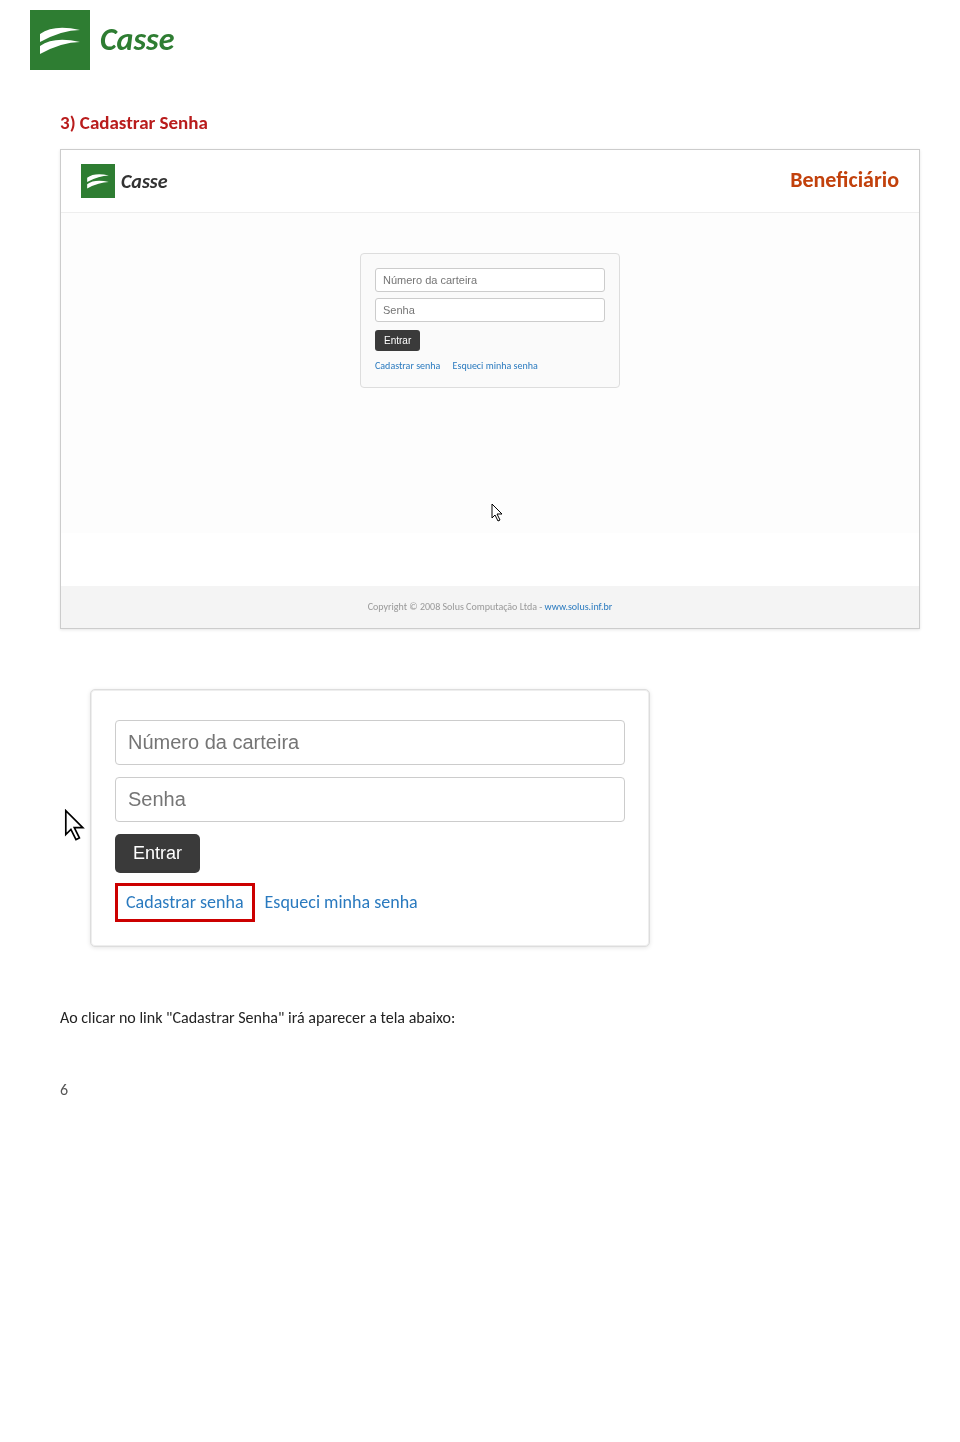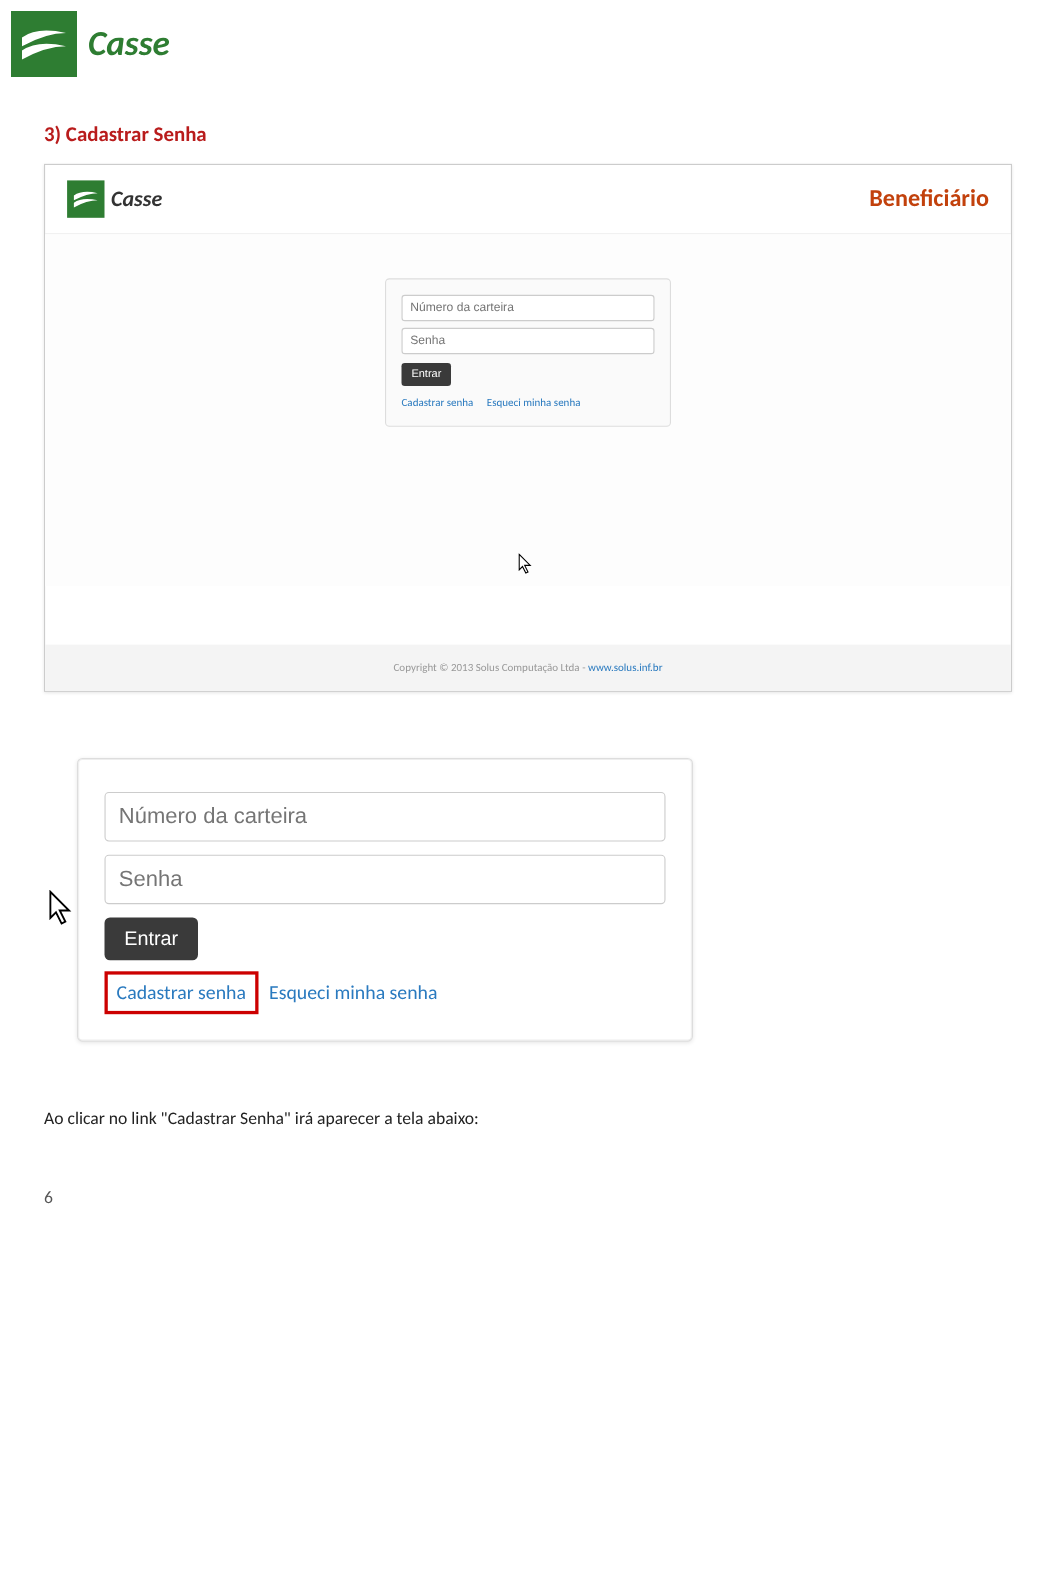--- a/index.html
+++ b/index.html
@@ -6,21 +6,21 @@
   body {
     font-family: Calibri, Arial, sans-serif;
     background: #fff;
     width: 960px;
     margin: 0 auto;
     color: #333;
     font-size: 16px;
     line-height: 1.4;
   }
   .page {
-    padding: 0 40px 40px 40px;
+    padding: 0 40px 40px 60px;
   }
   .doc-header-logo {
     display: flex;
     align-items: center;
     gap: 10px;
     padding: 10px 0 20px 0;
     margin-left: -30px;
   }
   .logo-square {
     width: 60px;
@@ -257,21 +257,21 @@
           <a href="#">Esqueci minha senha</a>
         </div>
       </div>
       <div class="cursor-small">
         <svg width="14" height="20" viewBox="0 0 14 20">
             <path d="M1 1 L1 15 L4 12 L7 18 L9 17 L6 11 L11 11 Z" fill="#fff" stroke="#000" stroke-width="1"></path>
           </svg>
       </div>
     </div>
     <div class="ss1-footer">
-      <span>Copyright © 2013 Solus Computação Ltda - </span><a href="#">www.solus.inf.br</a>
+      <span>Copyright © 2008 Solus Computação Ltda - </span><a href="#">www.solus.inf.br</a>
     </div>
   </div>
 
   <div class="ss2-wrapper">
     <div class="cursor-large">
       <svg width="24" height="34" viewBox="0 0 14 20">
           <path d="M1 1 L1 15 L4 12 L7 18 L9 17 L6 11 L11 11 Z" fill="#fff" stroke="#000" stroke-width="1"></path>
         </svg>
     </div>
     <div class="ss2">

